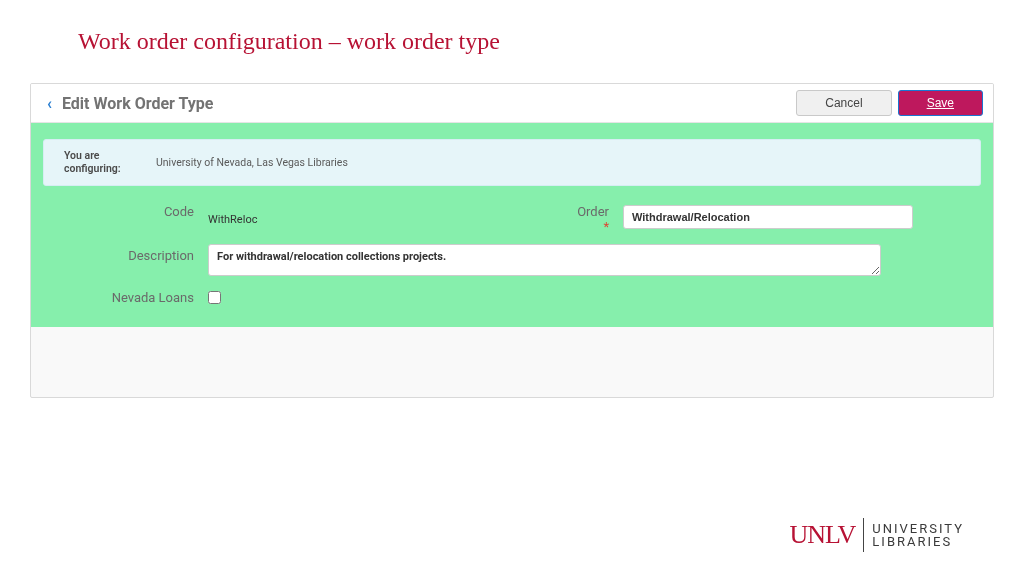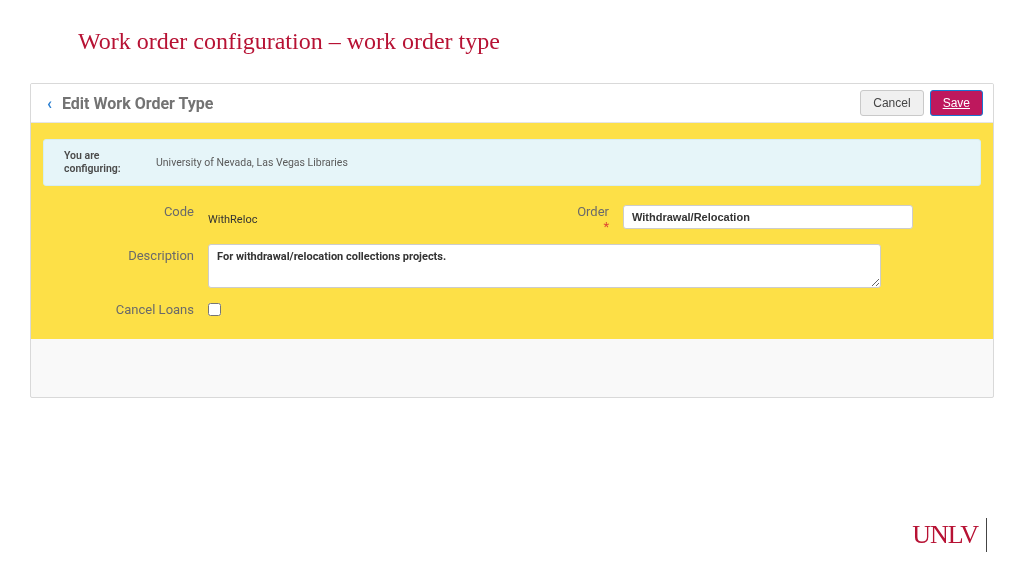--- a/index.html
+++ b/index.html
@@ -42,29 +42,29 @@
     }
     .panel-title {
       flex: 1;
       color: #737373;
       font-size: 16px;
       font-weight: 700;
       padding-left: 4px;
     }
     .btn {
       font-size: 12px;
-      padding: 5px 12px;
+      padding: 5px 28px;
       border-radius: 3px;
       border: 1px solid #c9c9c9;
       cursor: pointer;
       margin-left: 6px;
     }
     .btn-cancel { background: #f0f0f0; color: #444; }
     .btn-save   { background: #be185d; border-color: #1976d2; color: #fff; text-decoration: underline; }
-    .panel-body { padding: 16px 12px 12px 12px; background: #fde047; }
+    .panel-body { padding: 16px 12px 12px 12px; background: #86efac; }
     .context-banner {
       background: #e6f5f9;
       border: 1px solid #d6eef3;
       border-radius: 3px;
       padding: 10px 20px;
       display: flex;
       align-items: center;
       gap: 32px;
       font-size: 10.5px;
       color: #4a4a4a;
@@ -98,39 +98,39 @@
       width: 290px;
       font-size: 11px;
       font-weight: 700;
       color: #333;
       padding: 5px 8px;
       border: 1px solid #ccc;
       border-radius: 3px;
     }
     .textarea-input {
       width: 673px;
-      height: 44px;
+      height: 32px;
       font-size: 11px;
       font-weight: 700;
       color: #333;
       padding: 5px 8px;
       border: 1px solid #ccc;
       border-radius: 3px;
       resize: both;
       font-family: inherit;
     }
     .two-col { display: flex; gap: 0; align-items: center; flex: 1; }
     .two-col .left { flex: 0 0 365px; display: flex; align-items: center; }
     .two-col .right { display: flex; align-items: center; flex: 1; }
     .two-col .right .field-label { flex: 0 0 50px; text-align: right; }
     .checkbox-input { margin-top: 5px; width: 13px; height: 13px; }
     .footer-logo {
       position: absolute;
       bottom: 24px;
-      right: 37px;
+      right: 60px;
       display: flex;
       align-items: center;
       gap: 8px;
     }
     .unlv-mark {
       font-family: Georgia, "Times New Roman", serif;
       color: #b71234;
       font-size: 26px;
       font-weight: 500;
       letter-spacing: -1px;
@@ -173,24 +173,28 @@
           </div>
         </div>
       </div>
 
       <div class="form-row">
         <span class="field-label">Description</span>
         <textarea class="textarea-input" style="">For withdrawal/relocation collections projects.</textarea>
       </div>
 
       <div class="form-row">
-        <span class="field-label">Cancel Loans</span>
+        <span class="field-label">Nevada Loans</span>
         <input type="checkbox" class="checkbox-input" style="">
       </div>
 
     </div>
   </div>
 </div>
 
 <div class="footer-logo">
   <span class="unlv-mark">UNLV</span>
   <span class="logo-divider"></span>
+  <span class="lib-stack">
+    <span class="lib-top">UNIVERSITY</span>
+    <span class="lib-bot">LIBRARIES</span>
+  </span>
 </div>
 
 </body></html>

